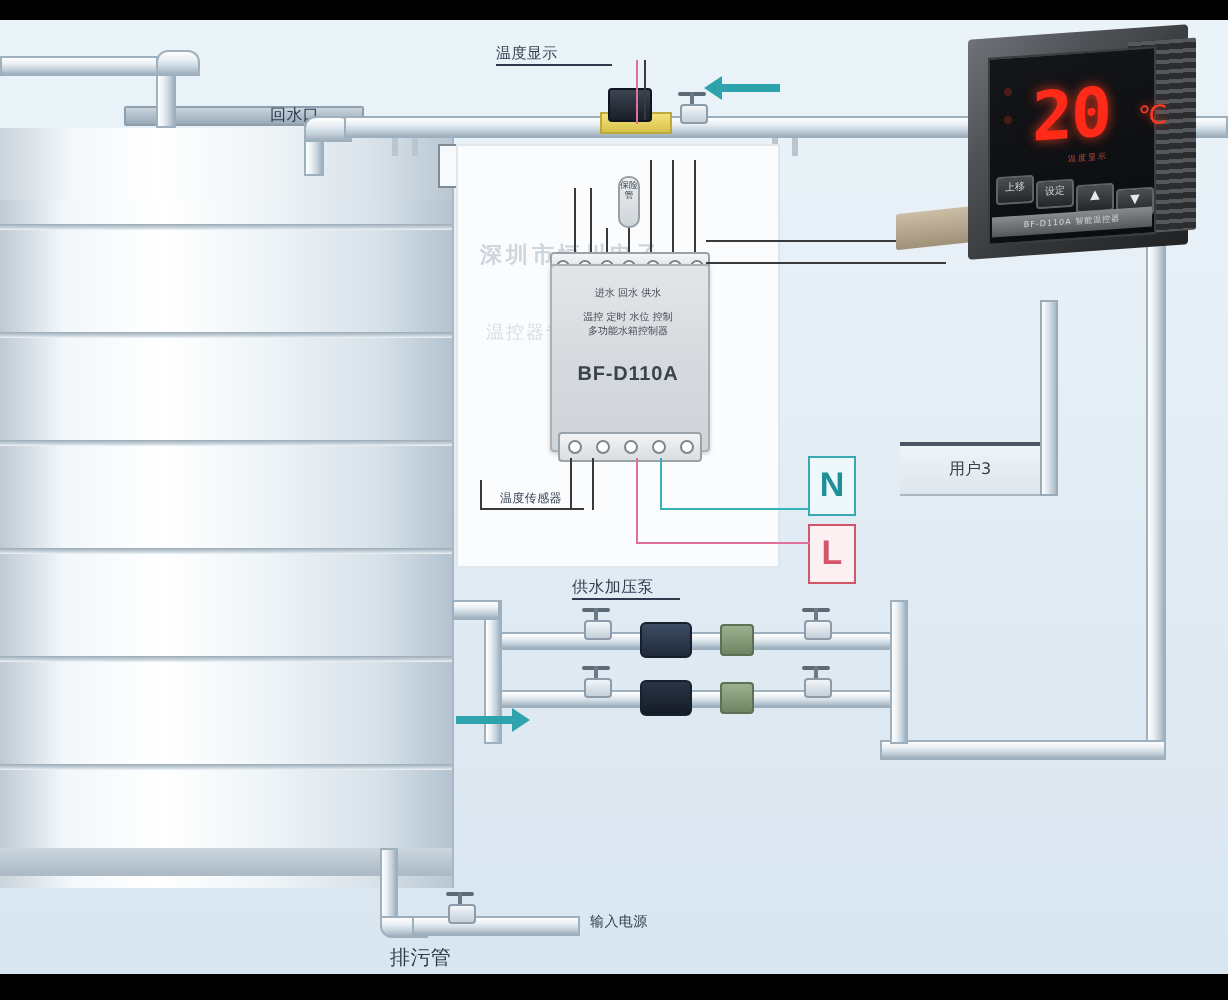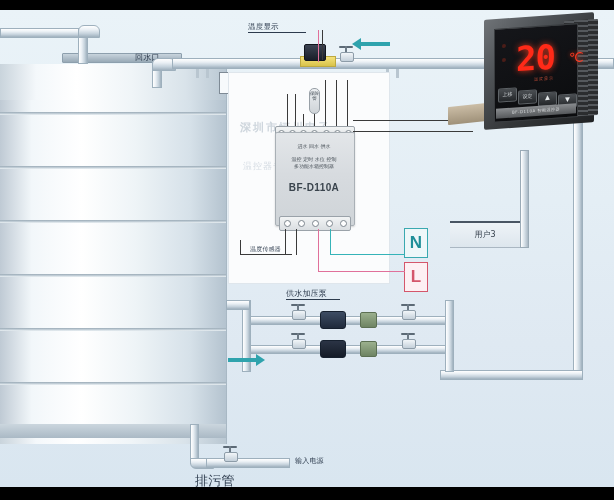--- a/index.html
+++ b/index.html
@@ -368,21 +368,21 @@
   <div class="arrow-head" style="left:256px;top:354px;border-top:6px solid transparent;border-bottom:6px solid transparent;border-left:9px solid #2fa3ad;"></div>
 
   <div class="pipe-v" style="left:190px;top:424px;width:9px;height:40px;"></div>
   <div class="pipe" style="left:190px;top:458px;width:24px;height:11px;border-radius:0 0 0 6px;"></div>
   <div class="pipe" style="left:206px;top:458px;width:84px;height:10px;"></div>
   <div class="valve" style="left:222px;top:446px;">
     <div class="hand"></div>
       <div class="stem"></div>
       <div class="body"></div>
   </div>
-  <div class="lbl cn" style="left:195px;top:472px;font-size:13px;">排污管</div>
+  <div class="lbl cn" style="left:195px;top:472px;font-size:10px;">排污管</div>
   <div class="lbl cn" style="left:295px;top:456px;font-size:7px;">输入电源</div>
 
   <div class="meter-slab"></div>
   <div class="meter-wrap">
     <div class="meter-case"></div>
     <div class="meter-vent"></div>
     <div class="meter-face"></div>
     <div class="meter-led" style="left:30px;top:42px;"></div>
     <div class="meter-led" style="left:30px;top:56px;"></div>
     <div class="meter-digits">20</div>

